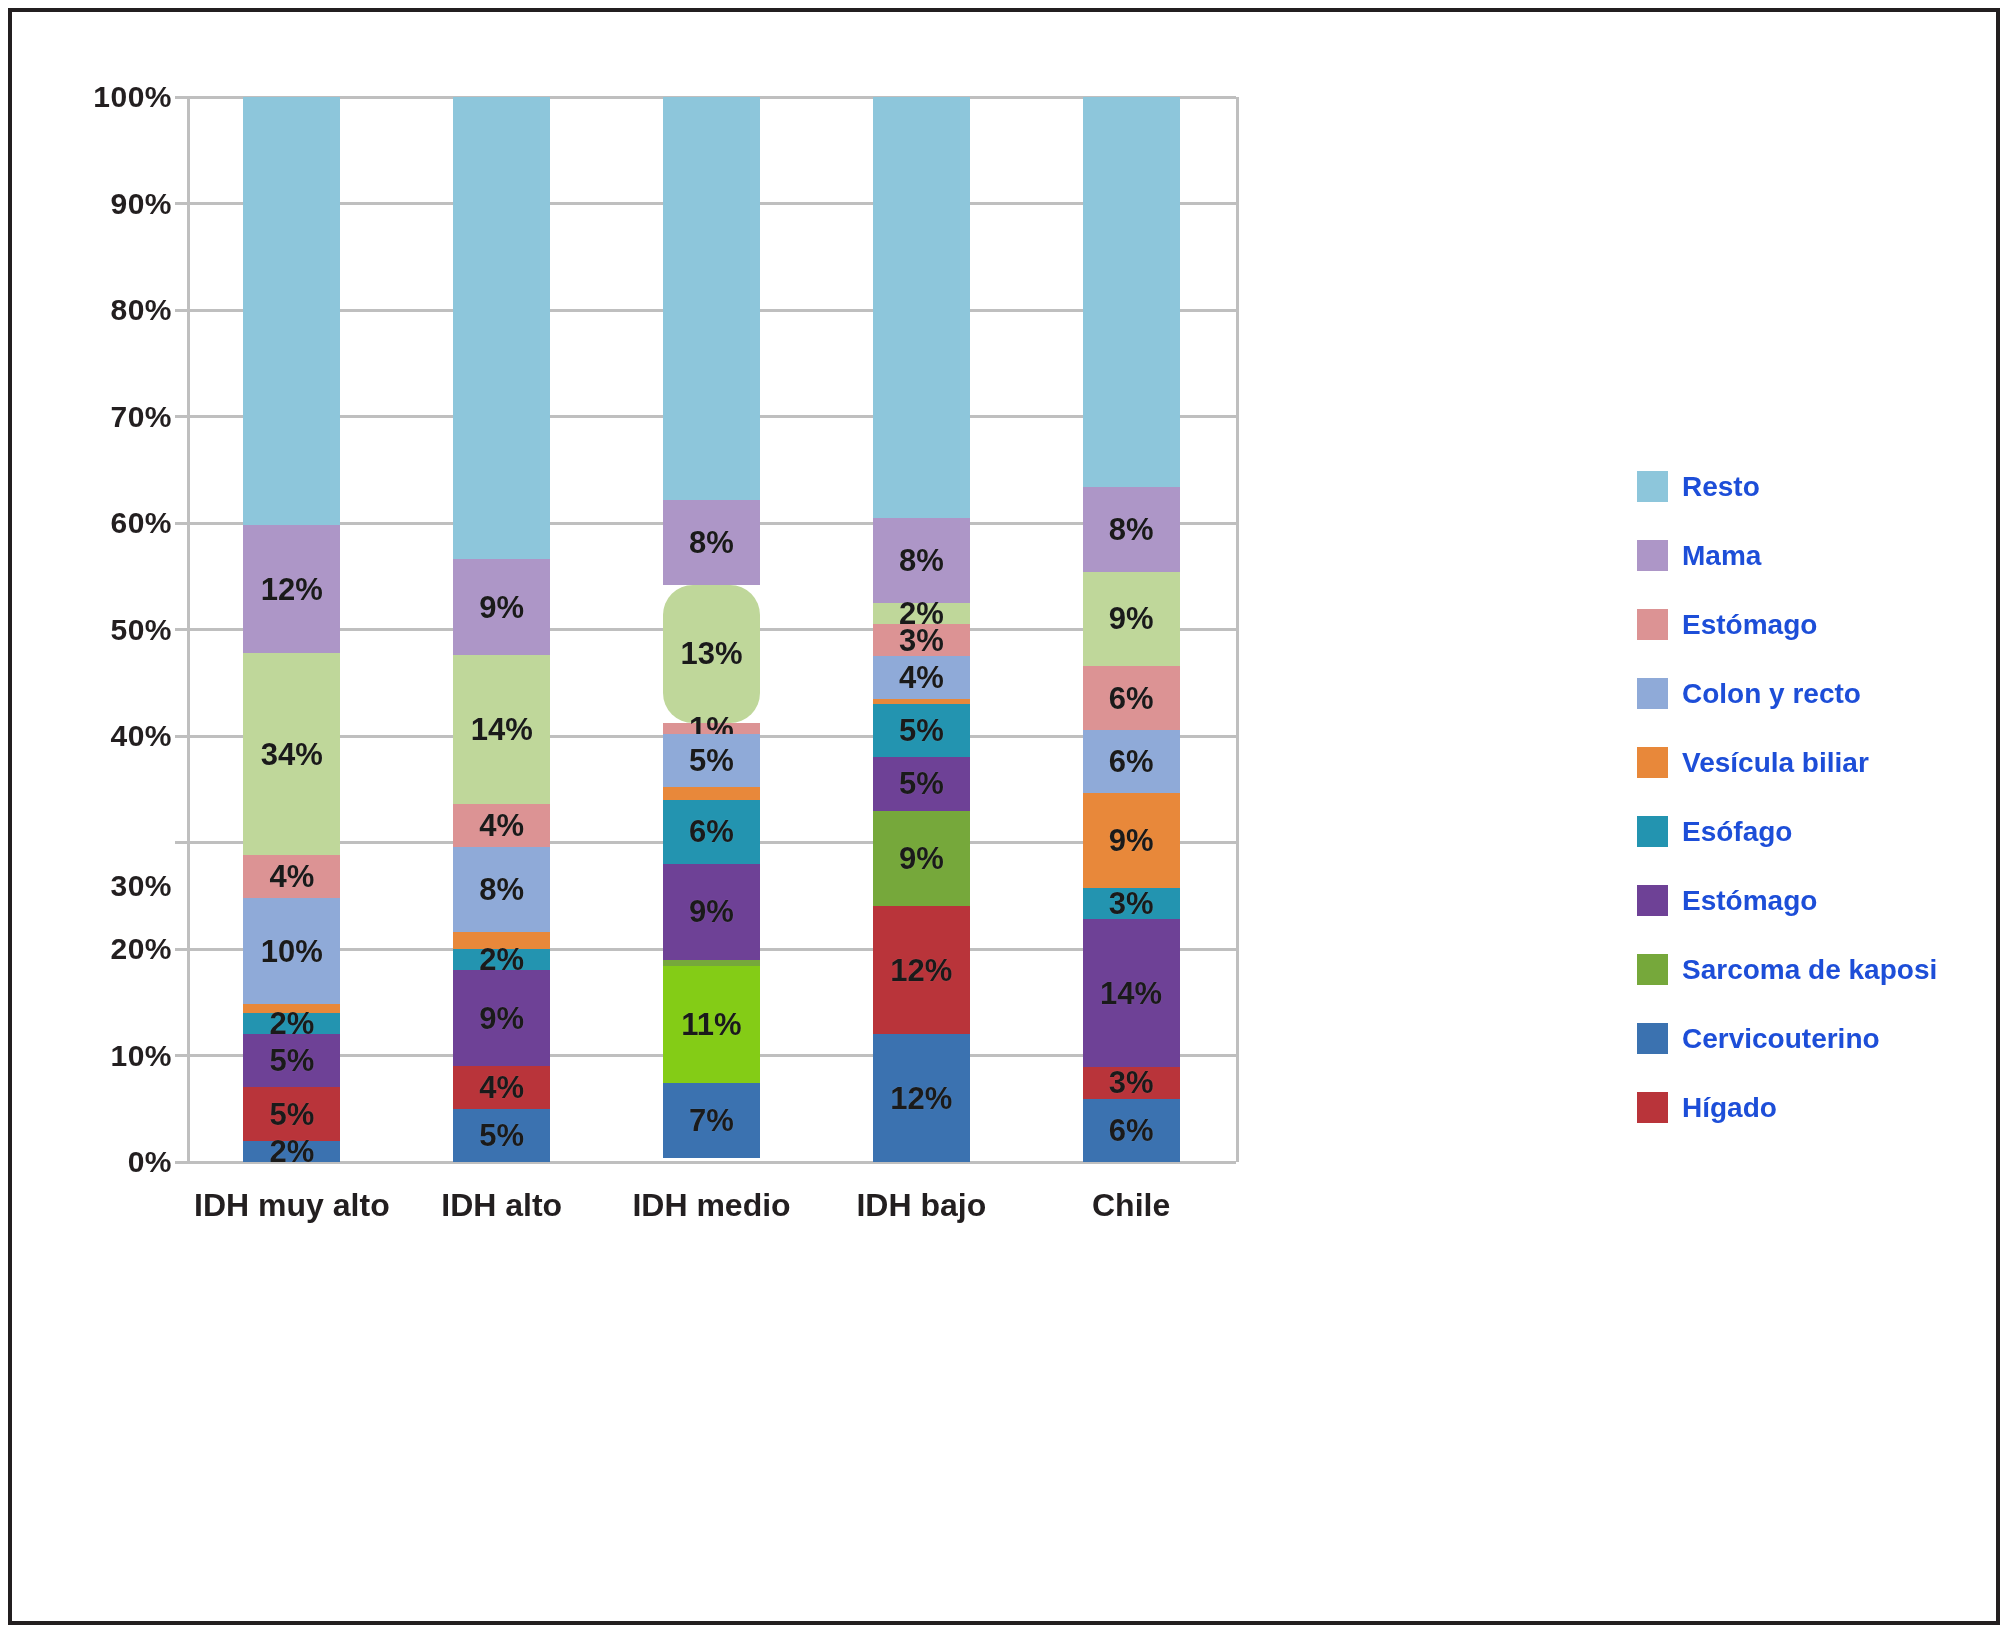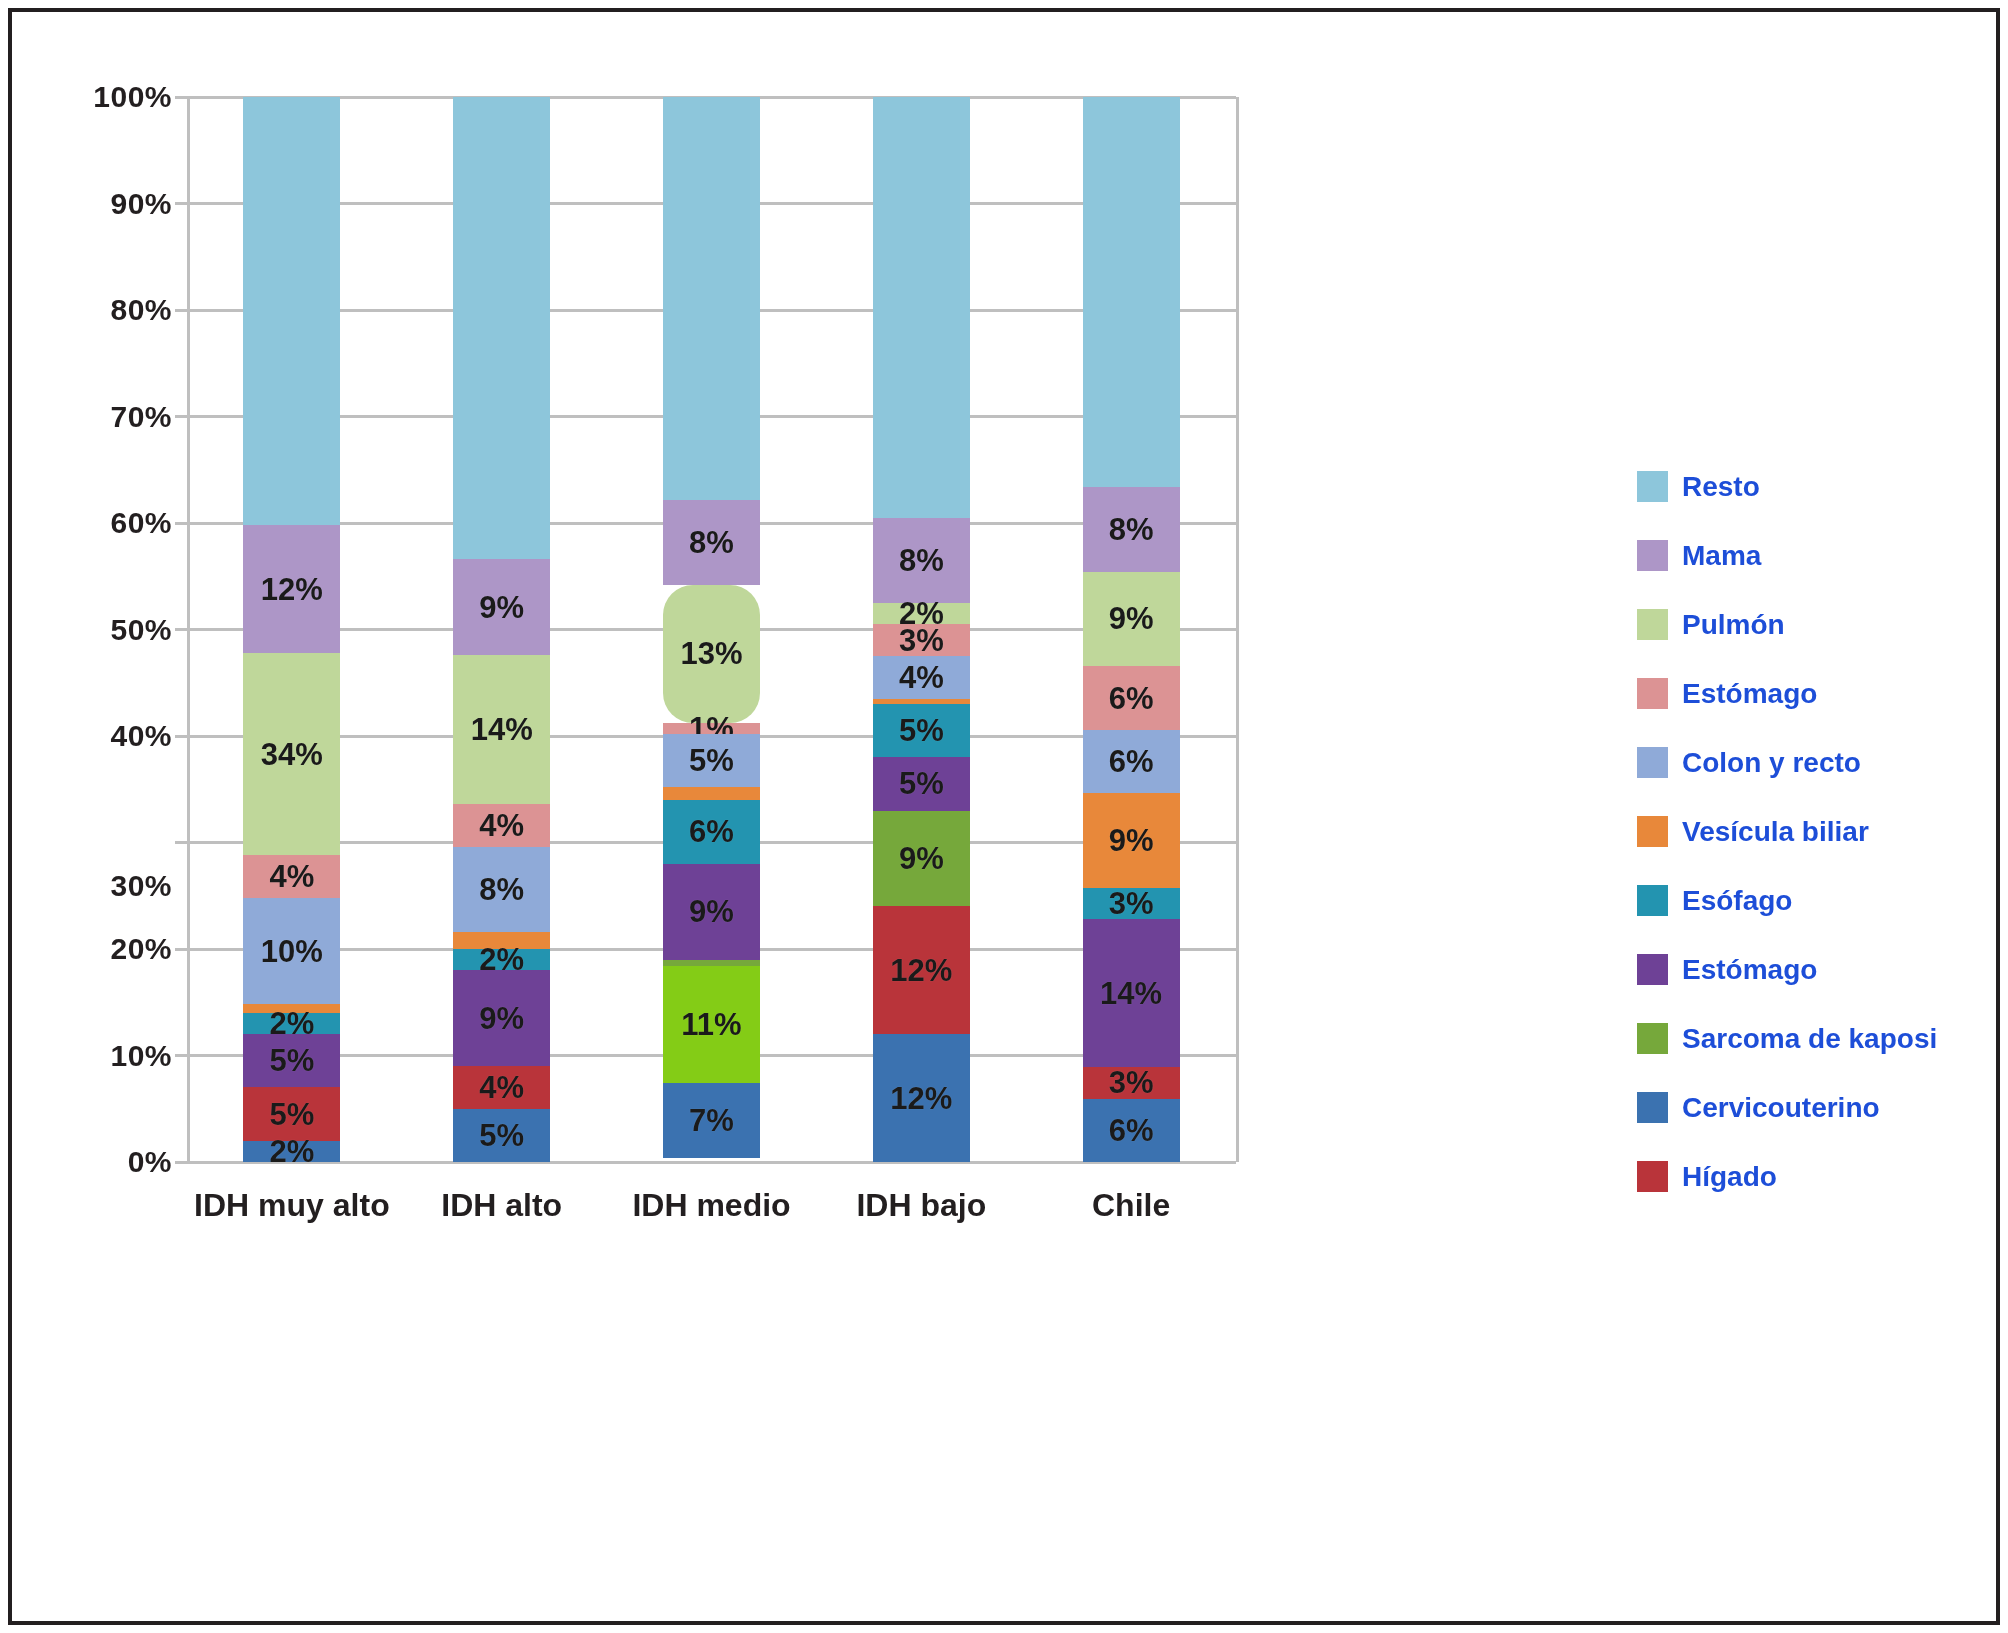--- a/index.html
+++ b/index.html
@@ -364,24 +364,20 @@
     <div id="legend">
         <div class="legend-item">
           <span class="legend-swatch" style="background: rgb(141, 198, 219);"></span>
           <span class="legend-text">Resto</span>
         </div>
         <div class="legend-item">
           <span class="legend-swatch" style="background: rgb(173, 150, 199);"></span>
           <span class="legend-text">Mama</span>
         </div>
         <div class="legend-item">
-          <span class="legend-swatch" style="background: rgb(191, 215, 154);"></span>
-          <span class="legend-text">Pulmón</span>
-        </div>
-        <div class="legend-item">
           <span class="legend-swatch" style="background: rgb(220, 147, 148);"></span>
           <span class="legend-text">Estómago</span>
         </div>
         <div class="legend-item">
           <span class="legend-swatch" style="background: rgb(143, 170, 216);"></span>
           <span class="legend-text">Colon y recto</span>
         </div>
         <div class="legend-item">
           <span class="legend-swatch" style="background: rgb(232, 136, 58);"></span>
           <span class="legend-text">Vesícula biliar</span>

